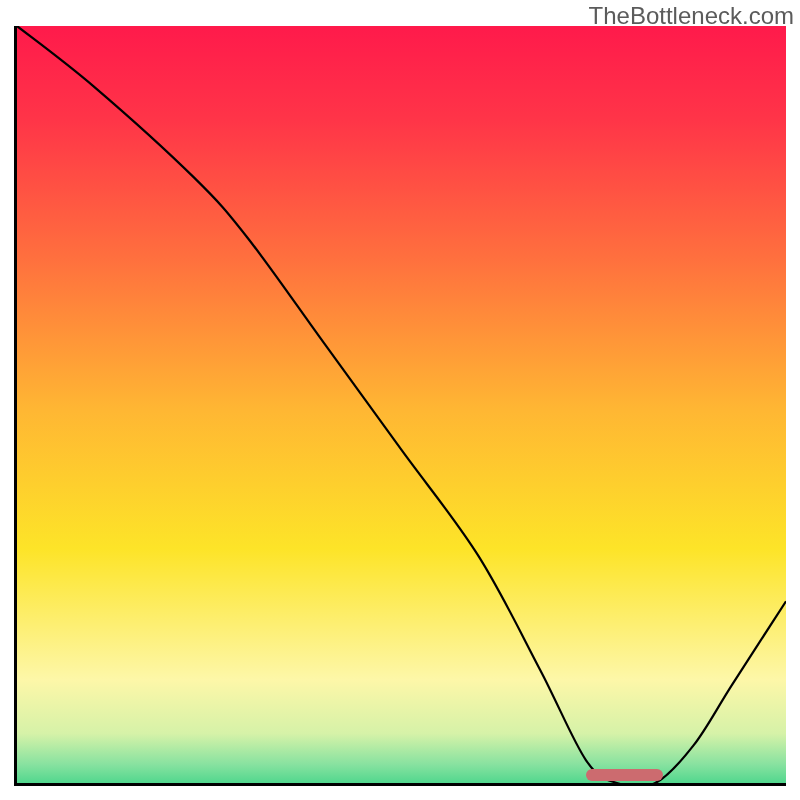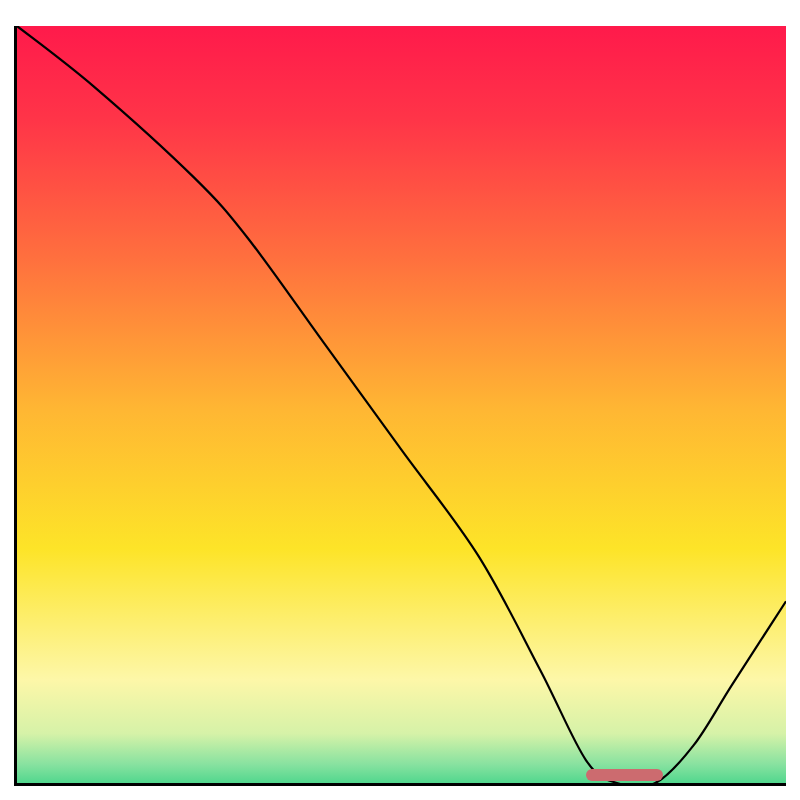--- a/index.html
+++ b/index.html
@@ -54,20 +54,21 @@
     position: absolute;
     height: 12px;
     border-radius: 6px;
     background: #cc6b6f;
   }
 </style>
 </head>
 <body>
 
 <div class="container">
+  <div class="watermark">TheBottleneck.com</div>
 
   <div class="plot-frame">
     <svg class="gradient-fill" viewBox="0 0 100 100" preserveAspectRatio="none">
       <defs>
         <linearGradient id="bg-grad" x1="0" y1="0" x2="0" y2="1">
             <stop offset="0%" stop-color="#ff1a4b"></stop>
             <stop offset="12%" stop-color="#ff3448"></stop>
             <stop offset="30%" stop-color="#ff6f3e"></stop>
             <stop offset="50%" stop-color="#ffb733"></stop>
             <stop offset="68%" stop-color="#fde428"></stop>

